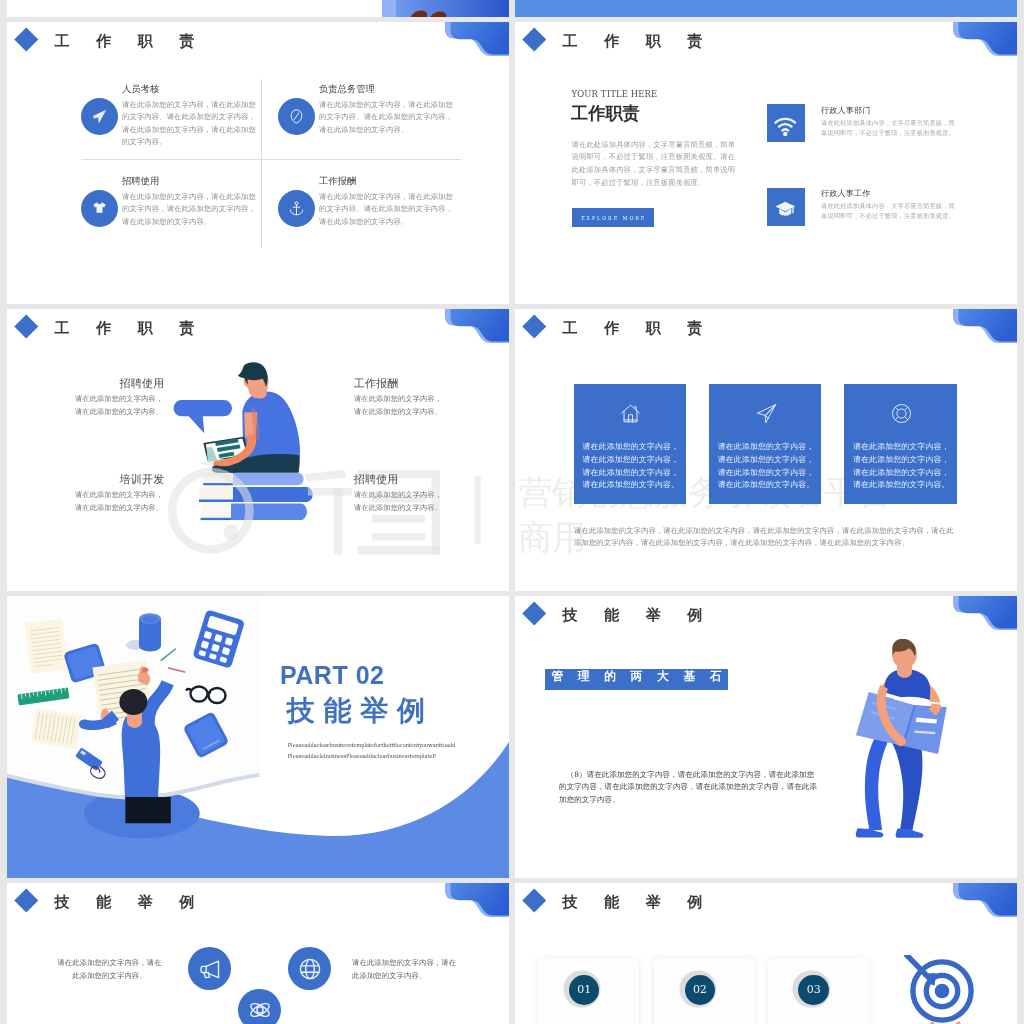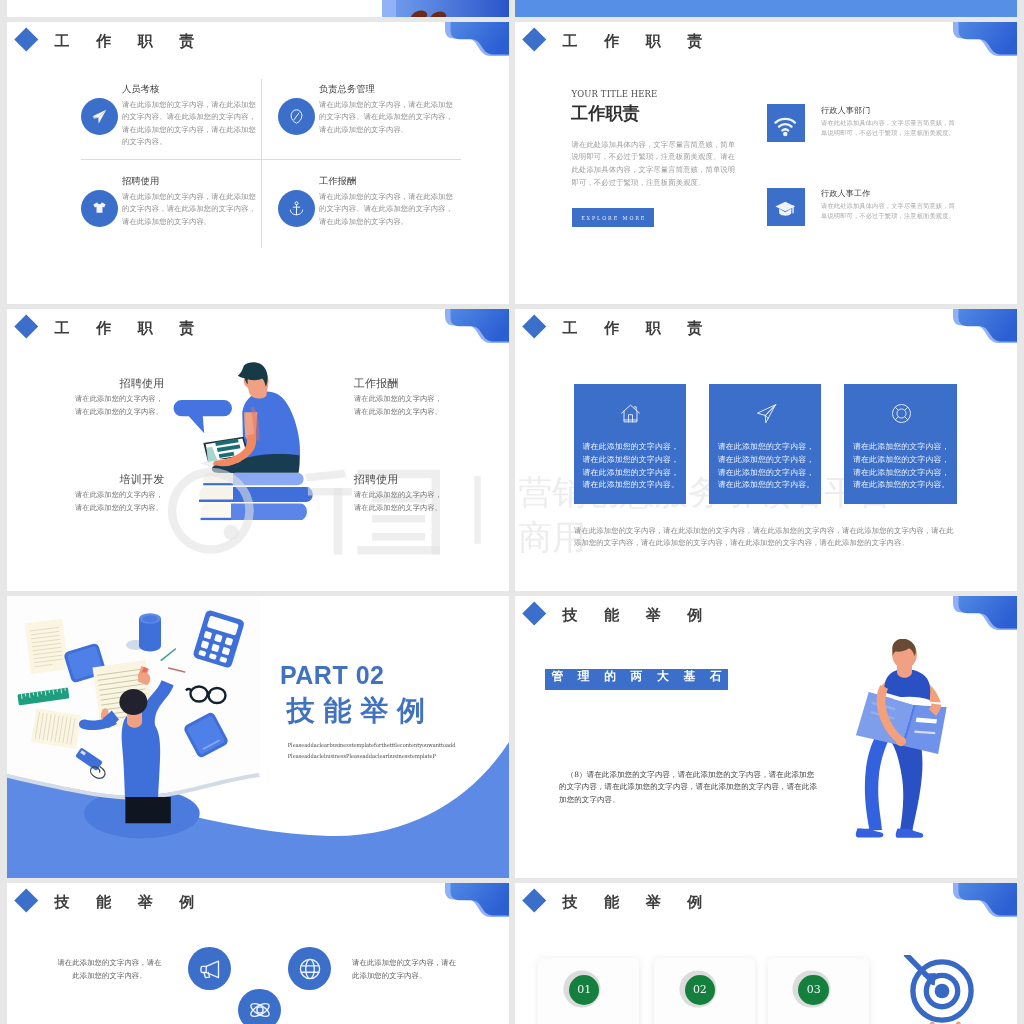--- a/index.html
+++ b/index.html
@@ -120,21 +120,21 @@
   .s7-l{position:absolute;left:49px;top:74px;width:107px;font-size:7.3px;line-height:12.8px;
       color:#5c5c5c;font-family:"DejaVu Serif",serif;text-align:center;letter-spacing:0.02em;}
   .s7-r{position:absolute;left:345px;top:74px;width:107px;font-size:7.3px;line-height:12.8px;
       color:#5c5c5c;font-family:"DejaVu Serif",serif;letter-spacing:0.02em;}
 
   
   .s8-card{position:absolute;top:74.5px;width:101px;height:90px;background:#fdfdfd;
       border-radius:5px;box-shadow:0 1px 7px rgba(110,120,140,.16);}
   .s8k0{left:23px;} .s8k1{left:138.7px;} .s8k2{left:252.5px;}
   .s8-num{position:absolute;left:30.9px;top:17.1px;width:30.6px;height:30.6px;border-radius:50%;
-      background:#15803d;color:#f1f5fd;font-size:11px;display:flex;align-items:center;
+      background:#0c4a6e;color:#f1f5fd;font-size:11px;display:flex;align-items:center;
       justify-content:center;font-family:"DejaVu Serif",serif;
       box-shadow:-2px -1px 0 3.6px #dcdcdc;}
   .s8-art{position:absolute;left:383.9px;top:71.6px;width:80px;height:80px;}
 
   
   .prev-left-art{position:absolute;left:0;top:0;width:502px;height:282px;}
   .prev-right-band{position:absolute;left:0;top:210px;width:502px;height:72px;background:#568fe6;}
 </style>
 </head>
 <body>

